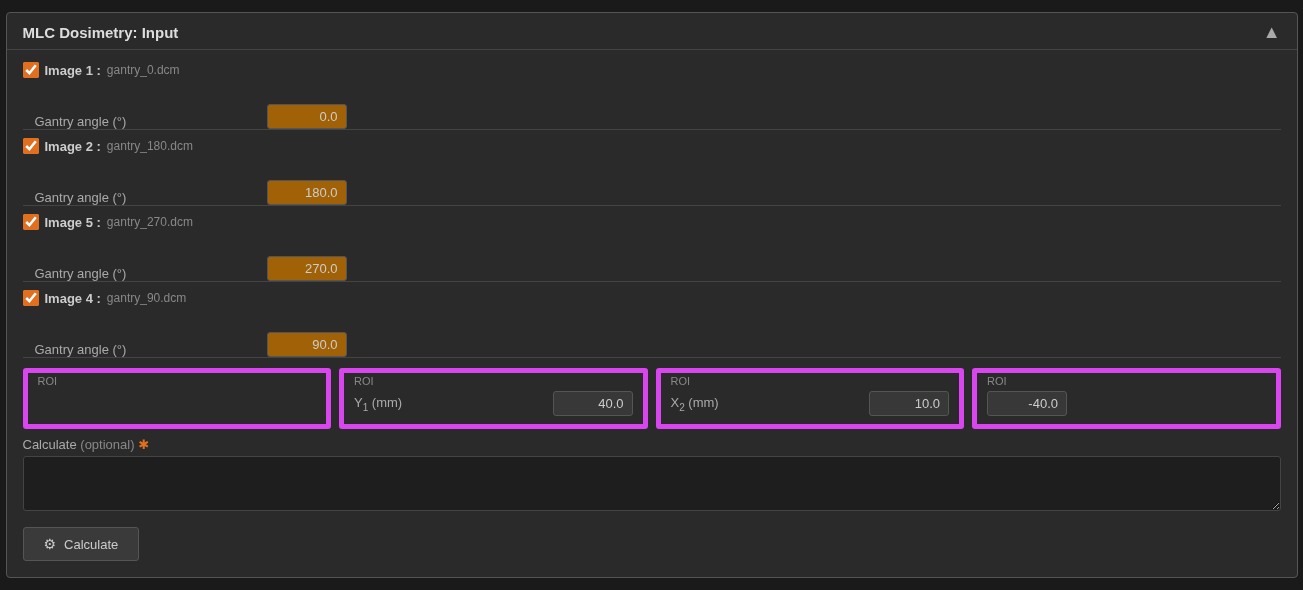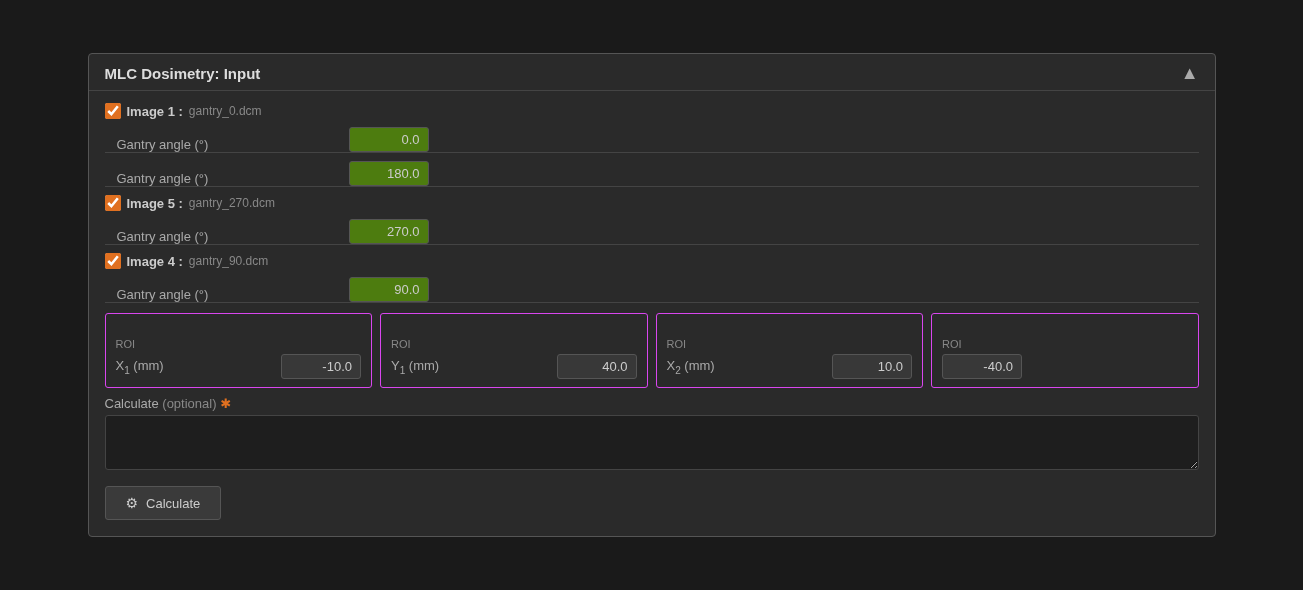--- a/index.html
+++ b/index.html
@@ -6,21 +6,21 @@
     body {
       background: #1a1a1a;
       font-family: Arial, sans-serif;
       color: #ccc;
       display: flex;
       align-items: center;
       justify-content: center;
       min-height: 100vh;
     }
     .window {
-      width: 1128px;
+      width: 1292px;
       background: #2a2a2a;
       border: 1px solid #555;
       border-radius: 4px;
       padding: 0;
       position: relative;
     }
     .title-bar {
       display: flex;
       justify-content: space-between;
       align-items: center;
@@ -75,40 +75,41 @@
       align-items: flex-end;
       margin-left: 4px;
     }
     .field-label {
       font-size: 13px;
       color: #aaa;
       width: 240px;
       padding-left: 8px;
     }
     .field-input {
-      background: #4d7c0f;
+      background: #a16207;
       border: 1px solid #555;
       border-radius: 3px;
       color: #ccc;
       font-size: 13px;
       padding: 4px 8px;
       width: 80px;
       text-align: right;
+      margin-top: 18px;
     }
     .roi-section {
       display: flex;
       gap: 0;
       margin-top: 10px;
       margin-bottom: 8px;
     }
     .roi-group {
       flex: 1;
-      border: 1px solid #d946ef;
-      border-radius: 3px;
-      padding: 24px 10px 8px 10px;
+      border: 5px solid #d946ef;
+      border-radius: 3px;
+      padding: 2px 10px 8px 10px;
       margin-right: 8px;
     }
     .roi-group:last-child {
       margin-right: 0;
     }
     .roi-label-small {
       font-size: 11px;
       color: #888;
       margin-bottom: 4px;
     }
@@ -195,20 +196,25 @@
         <span class="image-label">Image 1 : </span>
         <span class="image-filename">gantry_0.dcm</span>
       </div>
       <div class="field-row">
         <span class="field-label">Gantry angle (°)</span>
         <input type="text" class="field-input" value="0.0" style="">
       </div>
     </div>
 
     <div class="image-section">
+      <div class="image-header">
+        <input type="checkbox" class="checkbox" checked="" style="">
+        <span class="image-label">Image 2 : </span>
+        <span class="image-filename">gantry_180.dcm</span>
+      </div>
       <div class="field-row">
         <span class="field-label">Gantry angle (°)</span>
         <input type="text" class="field-input" value="180.0" style="">
       </div>
     </div>
 
     <div class="image-section">
       <div class="image-header">
         <input type="checkbox" class="checkbox" checked="" style="">
         <span class="image-label">Image 5 : </span>
@@ -229,24 +235,20 @@
       <div class="field-row">
         <span class="field-label">Gantry angle (°)</span>
         <input type="text" class="field-input" value="90.0" style="">
       </div>
     </div>
 
     <div class="roi-section">
 
       <div class="roi-group">
         <div class="roi-label-small">ROI</div>
-        <div class="roi-field-row">
-          <span class="roi-field-label">X<sub>1</sub> (mm)</span>
-          <input type="text" class="roi-field-input" value="-10.0" style="">
-        </div>
       </div>
 
       <div class="roi-group">
         <div class="roi-label-small">ROI</div>
         <div class="roi-field-row">
           <span class="roi-field-label">Y<sub>1</sub> (mm)</span>
           <input type="text" class="roi-field-input" value="40.0" style="">
         </div>
       </div>
 

